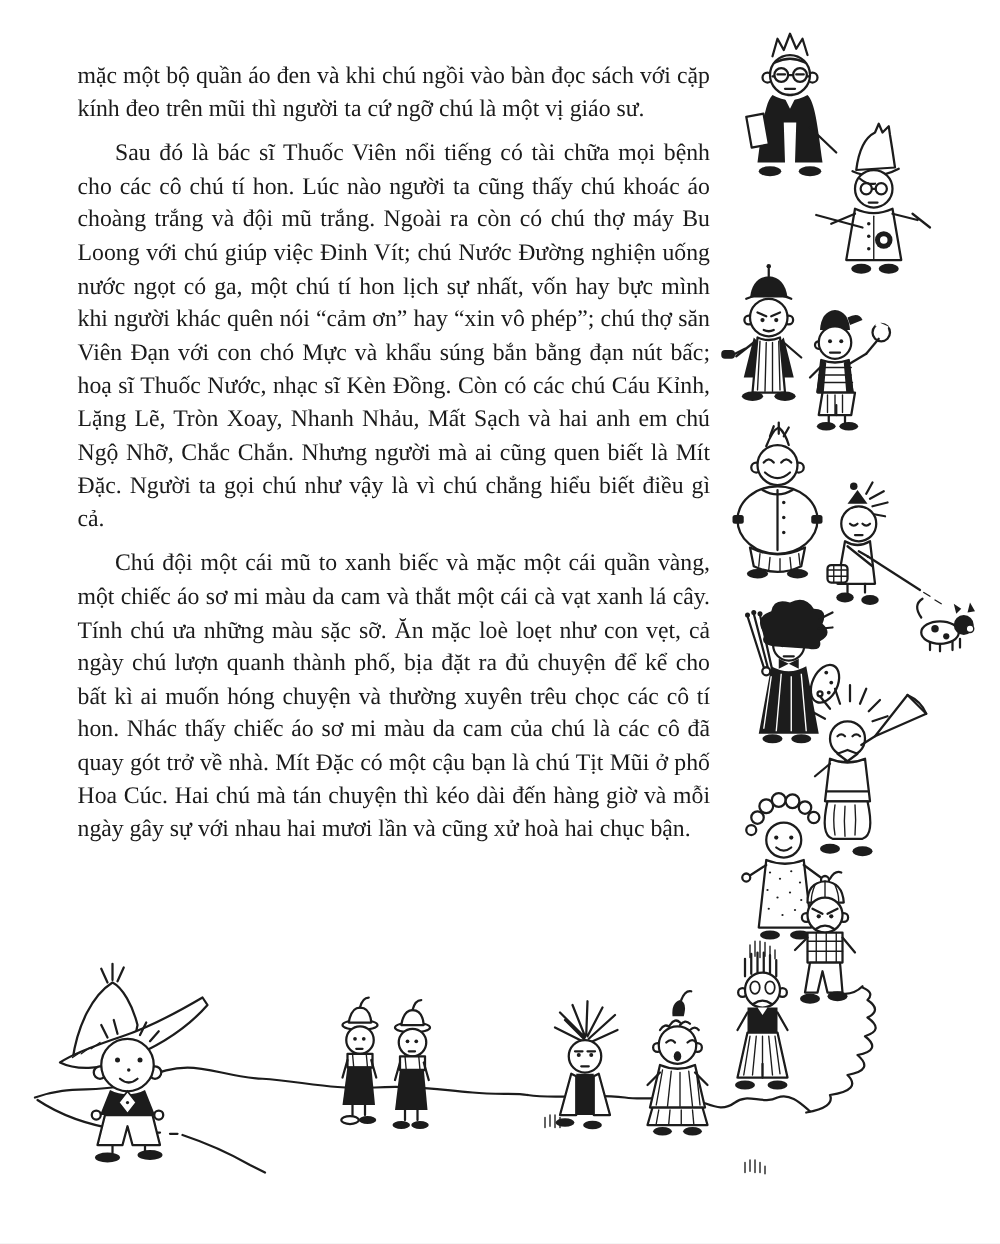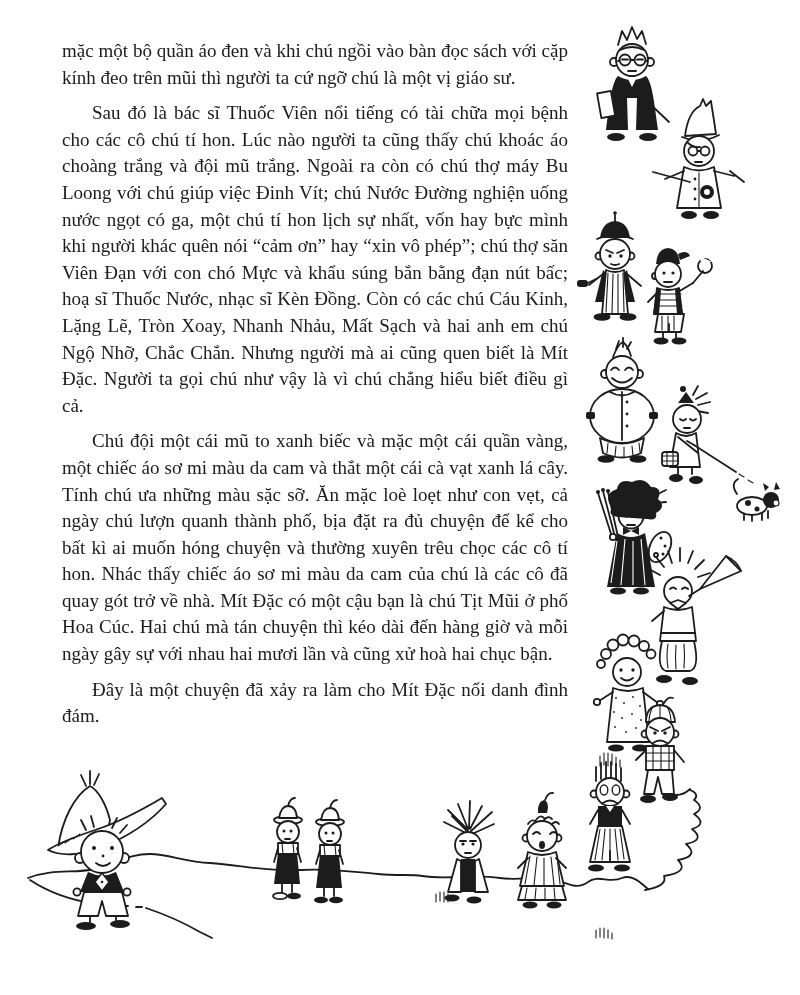--- a/index.html
+++ b/index.html
@@ -6,21 +6,21 @@
   .page{
     position:relative;
     width:800px;height:995px;
     margin:0 auto;
     background:#ffffff;
     overflow:hidden;
     font-family:"Liberation Serif","DejaVu Serif",serif;
   }
   .text-block{
     position:absolute;
-    left:62px;top:38px;width:506px;
+    left:62px;top:48px;width:506px;
     color:#1b1b1b;
     font-size:19px;
     line-height:26.6px;
     text-align:justify;
   }
   .text-block p{margin:0 0 9px 0;text-indent:30px;}
   .text-block p.noindent{text-indent:0;}
   svg.illos{position:absolute;left:0;top:0;}
   .ink{fill:none;stroke:#1c1c1c;stroke-width:1.8;stroke-linecap:round;stroke-linejoin:round;}
   .ink-thin{fill:none;stroke:#1c1c1c;stroke-width:1.1;stroke-linecap:round;}
@@ -30,21 +30,20 @@
 </style>
 </head>
 <body>
 
 <div class="page">
 
   <div class="text-block">
     <p class="noindent">mặc một bộ quần áo đen và khi chú ngồi vào bàn đọc sách với cặp kính đeo trên mũi thì người ta cứ ngỡ chú là một vị giáo sư.</p>
     <p>Sau đó là bác sĩ Thuốc Viên nổi tiếng có tài chữa mọi bệnh cho các cô chú tí hon. Lúc nào người ta cũng thấy chú khoác áo choàng trắng và đội mũ trắng. Ngoài ra còn có chú thợ máy Bu Loong với chú giúp việc Đinh Vít; chú Nước Đường nghiện uống nước ngọt có ga, một chú tí hon lịch sự nhất, vốn hay bực mình khi người khác quên nói “cảm ơn” hay “xin vô phép”; chú thợ săn Viên Đạn với con chó Mực và khẩu súng bắn bằng đạn nút bấc; hoạ sĩ Thuốc Nước, nhạc sĩ Kèn Đồng. Còn có các chú Cáu Kỉnh, Lặng Lẽ, Tròn Xoay, Nhanh Nhảu, Mất Sạch và hai anh em chú Ngộ Nhỡ, Chắc Chắn. Nhưng người mà ai cũng quen biết là Mít Đặc. Người ta gọi chú như vậy là vì chú chẳng hiểu biết điều gì cả.</p>
     <p>Chú đội một cái mũ to xanh biếc và mặc một cái quần vàng, một chiếc áo sơ mi màu da cam và thắt một cái cà vạt xanh lá cây. Tính chú ưa những màu sặc sỡ. Ăn mặc loè loẹt như con vẹt, cả ngày chú lượn quanh thành phố, bịa đặt ra đủ chuyện để kể cho bất kì ai muốn hóng chuyện và thường xuyên trêu chọc các cô tí hon. Nhác thấy chiếc áo sơ mi màu da cam của chú là các cô đã quay gót trở về nhà. Mít Đặc có một cậu bạn là chú Tịt Mũi ở phố Hoa Cúc. Hai chú mà tán chuyện thì kéo dài đến hàng giờ và mỗi ngày gây sự với nhau hai mươi lần và cũng xử hoà hai chục bận.</p>
-    <p>Đây là một chuyện đã xảy ra làm cho Mít Đặc nổi danh đình đám.</p>
   </div>
 
   <svg class="illos" width="800" height="995" viewBox="0 0 800 995">
 
     <g>
       <path class="ink" d="M28,878 C55,868 72,874 95,869 C118,864 128,854 150,854 C168,854 186,862 210,863 C240,865 268,872 300,870 C330,868 352,872 378,874 C398,876 412,874 422,876"></path>
       <path class="ink" d="M422,876 C448,880 470,874 500,878 C520,881 540,875 556,880 C570,884 577,890 588,882 C598,874 610,884 622,878 C632,874 641,883 648,889"></path>
       <path class="ink" d="M30,880 C48,892 70,900 96,904"></path>
       <path class="ink" d="M104,905 h8 M120,906 h8 M136,907 h6"></path>
       <path class="ink" d="M146,908 C170,916 186,924 200,932 C206,935 210,937 212,938"></path>

